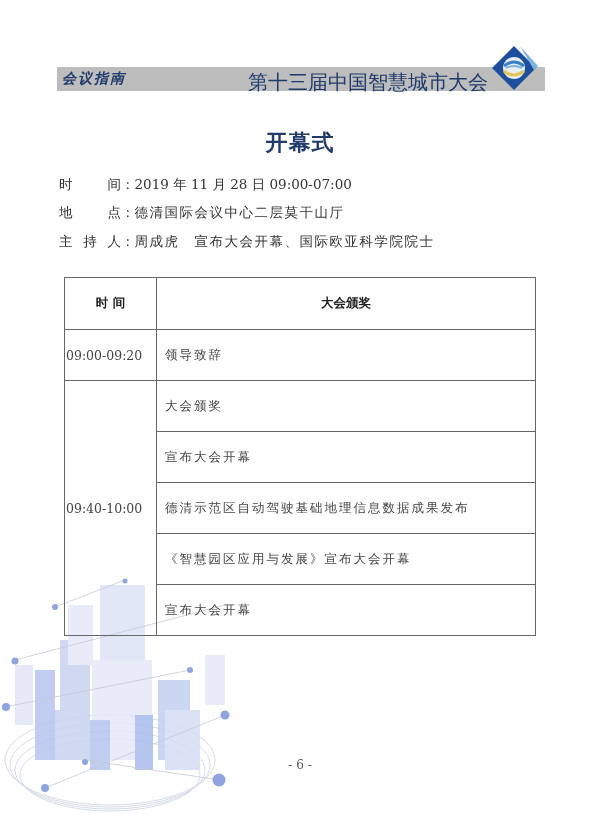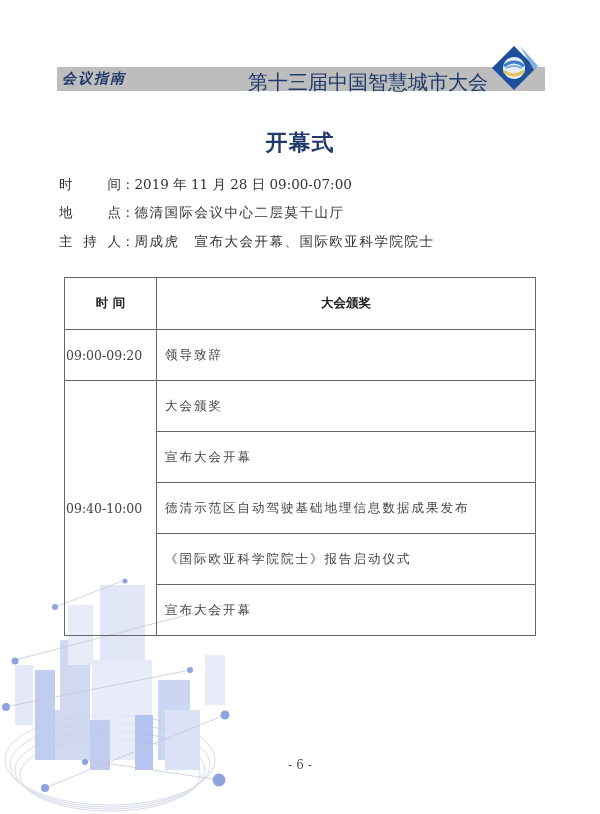--- a/index.html
+++ b/index.html
@@ -76,21 +76,21 @@
     <td class="time" rowspan="5">09:40-10:00</td>
     <td class="topic">大会颁奖</td>
   </tr>
   <tr>
     <td class="topic">宣布大会开幕</td>
   </tr>
   <tr>
     <td class="topic">德清示范区自动驾驶基础地理信息数据成果发布</td>
   </tr>
   <tr>
-    <td class="topic">《国际欧亚科学院院士》报告启动仪式</td>
+    <td class="topic">《智慧园区应用与发展》宣布大会开幕</td>
   </tr>
   <tr>
     <td class="topic">宣布大会开幕</td>
   </tr>
 </tbody>
   </table>
 
 <svg class="deco" viewBox="0 0 240 254">
   <g fill="none" stroke="#d6dbe8" stroke-width="1">
     <ellipse cx="110" cy="200" rx="105" ry="45"></ellipse>

